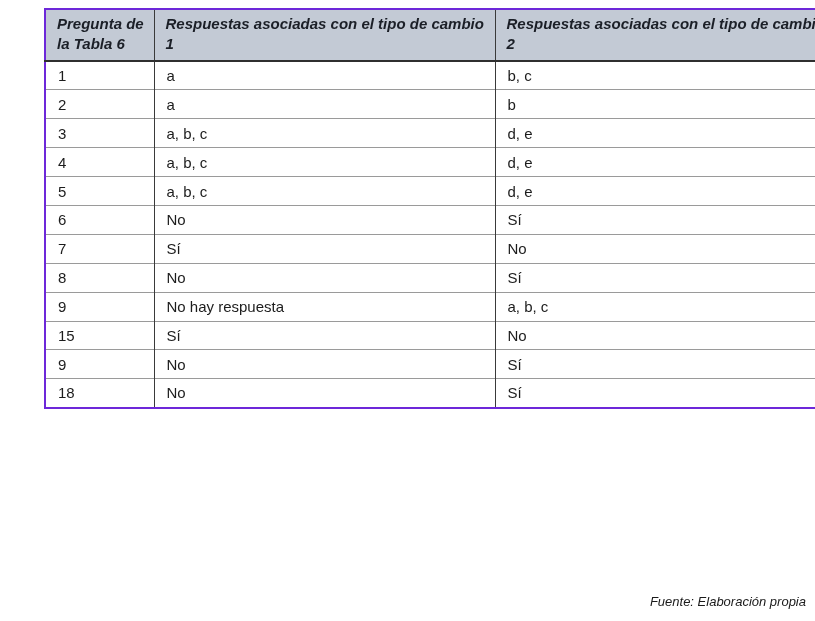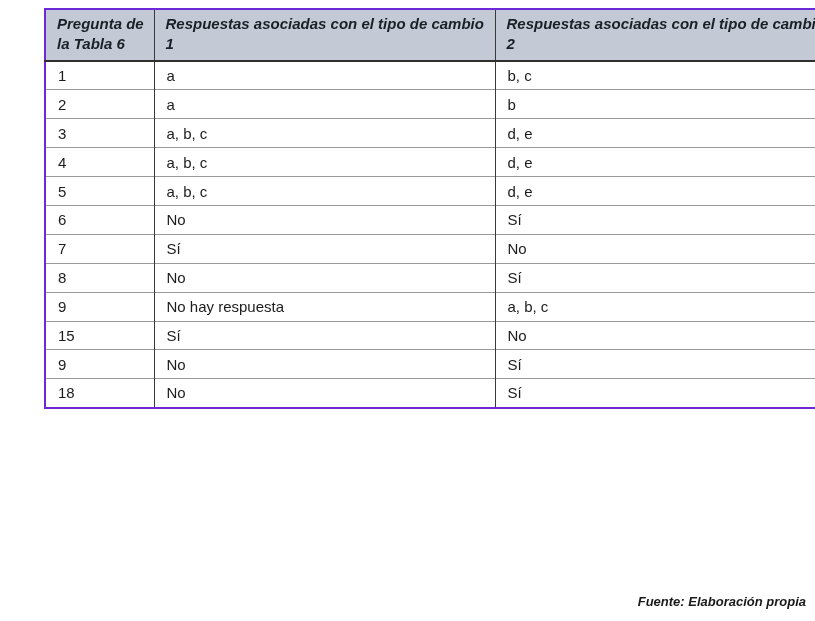--- a/index.html
+++ b/index.html
@@ -62,21 +62,21 @@
   }
   table.data-table tbody tr:first-child td {
     border-top: none;
   }
   .source-note {
     position: absolute;
     right: 9px;
     top: 594px;
     font-size: 13px;
     font-style: italic;
-    font-weight: bold;
+    font-weight: normal;
     color: #1a1a1a;
     text-align: right;
   }
 </style>
 </head>
 <body>
 
 <div class="page">
   <div class="table-wrap">
     <table class="data-table">

